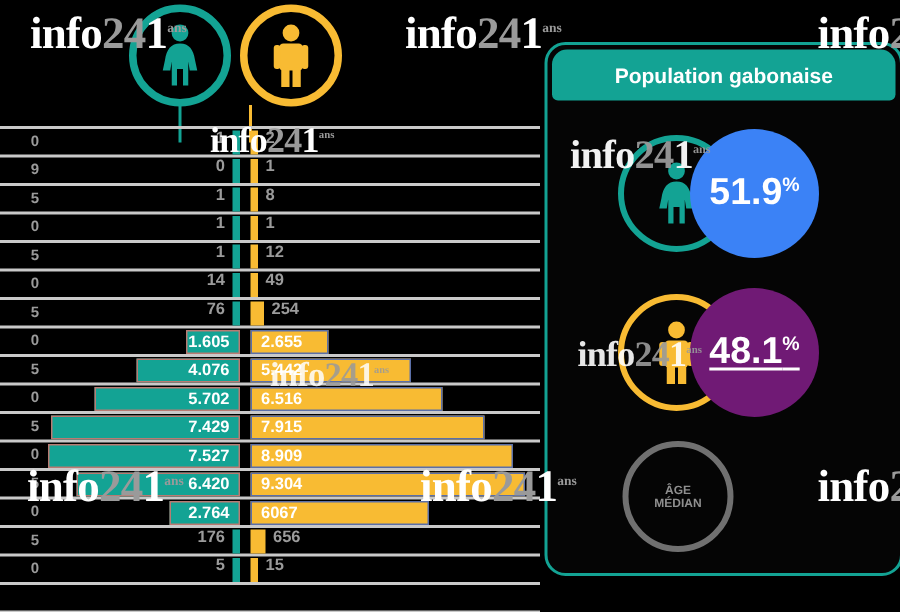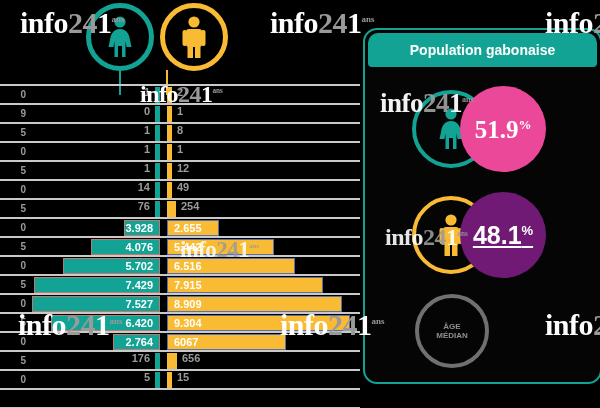--- a/index.html
+++ b/index.html
@@ -195,21 +195,21 @@
           </div>
           <div class="spikeM" style="width: 9px; border: none;">
             <span class="vlabel out outM">254</span>
           </div>
         </div>
       </div>
       <div class="row" style="top: 219px;">
         <div class="rowinner">
           <div class="axlabel">0</div>
           <div class="barF" style="width: 36px;">
-            <span class="vlabel">3.928</span>
+            <span class="vlabel">1.605</span>
           </div>
           <div class="barM" style="width: 52px;">
             <span class="vlabel">2.655</span>
           </div>
         </div>
       </div>
       <div class="row" style="top: 238px;">
         <div class="rowinner">
           <div class="axlabel">5</div>
           <div class="barF" style="width: 69px;">
@@ -330,21 +330,21 @@
       <span>Population gabonaise</span>
     </div>
 
     <div class="statrow" style="top:52px;">
       <div class="ring" style="left:47px; top:8px; width:78px; height:78px; border:4px solid #13a394;">
         <svg width="30" height="44" viewBox="0 0 30 42" aria-hidden="true">
           <circle cx="15" cy="6" r="5.6" fill="#13a394"></circle>
           <path d="M15 13 C9 13 6 17 5 24 L3.5 31 L8.5 31 L9.5 25 L9.5 41 L13 41 L13 30 L17 30 L17 41 L20.5 41 L20.5 25 L21.5 31 L26.5 31 L25 24 C24 17 21 13 15 13 Z" fill="#13a394"></path>
         </svg>
       </div>
-      <div class="solid" style="left:95px; top:4px; width:86px; height:86px; background:#ec4899;font-family:Liberation Serif, serif;">
+      <div class="solid" style="left:95px; top:4px; width:86px; height:86px; background:#3b82f6;">
         <span class="pct"><span>51.9</span><sup>%</sup></span>
       </div>
     </div>
 
     <div class="statrow" style="top:158px;">
       <div class="ring" style="left:47px; top:8px; width:78px; height:78px; border:4px solid #f8bb33;">
         <svg width="30" height="44" viewBox="0 0 30 42" aria-hidden="true">
           <circle cx="15" cy="6" r="5.6" fill="#f8bb33"></circle>
           <rect x="7" y="13" width="16" height="18" rx="3" fill="#f8bb33"></rect>
           <rect x="3.5" y="14" width="4.5" height="16" rx="2" fill="#f8bb33"></rect>

